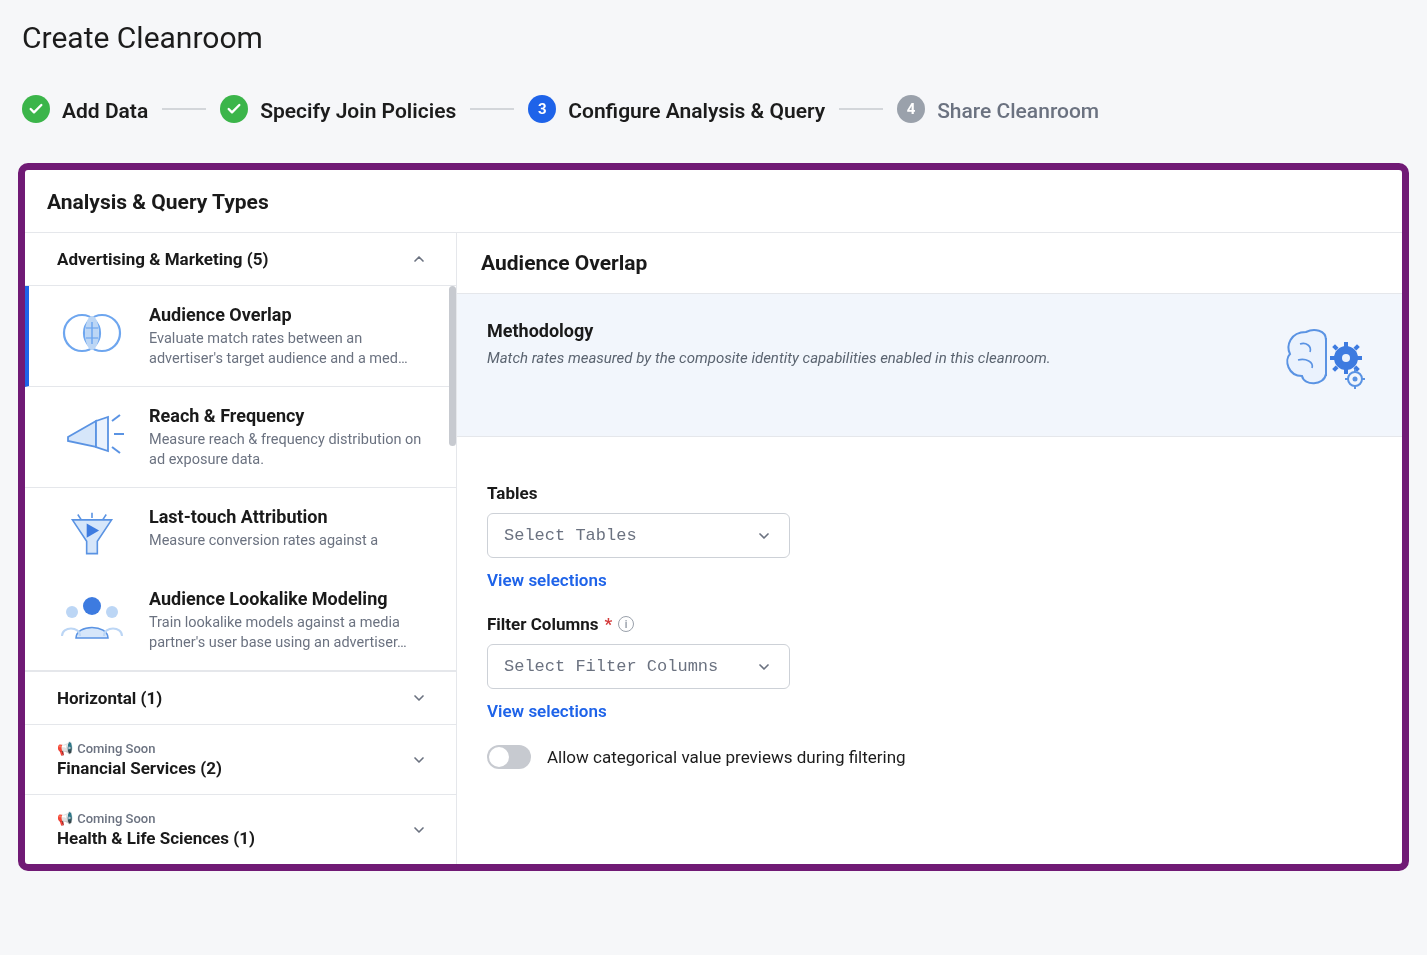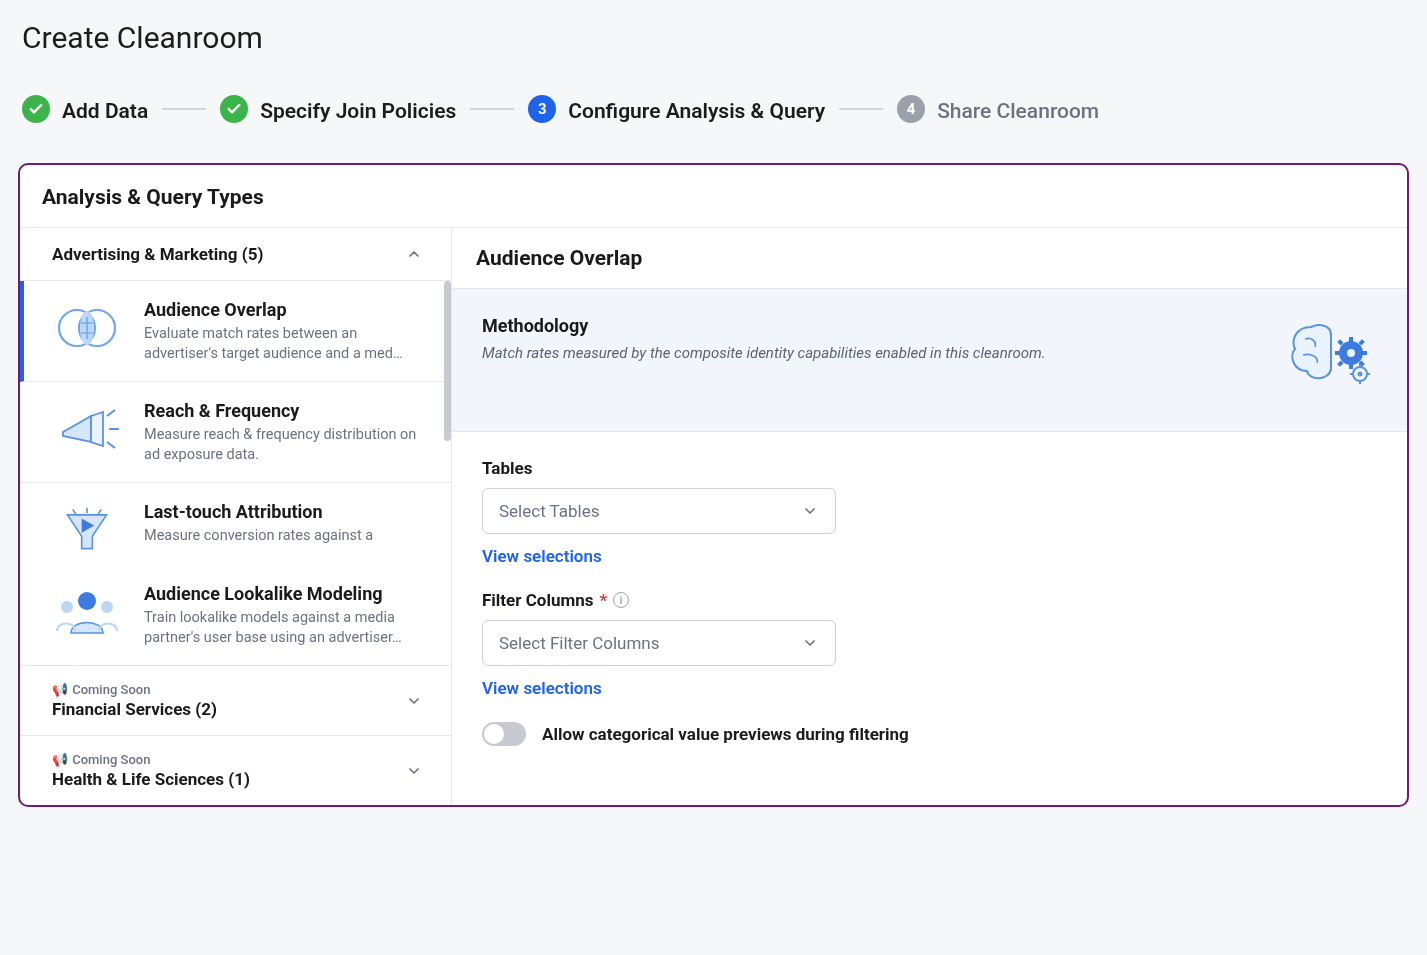--- a/index.html
+++ b/index.html
@@ -53,21 +53,21 @@
     display: flex; align-items: center; justify-content: center;
     font-size: 15px; font-weight: 700;
   }
   .connector {
     width: 44px; height: 0;
     border-top: 2px solid #d3d6da;
   }
 
   .card {
     background: #fff;
-    border: 2px solid #701a75;
+    border: 7px solid #701a75;
     border-radius: 10px;
     margin: 0 4px;
     overflow: hidden;
   }
   .card-header {
     padding: 20px 22px 18px 22px;
   }
   .card-header h2 {
     font-size: 21px;
     font-weight: 700;
@@ -187,39 +187,41 @@
     padding: 26px 30px 20px 30px;
   }
   .fld { margin-bottom: 24px; }
   .fld-label {
     font-size: 17px;
     font-weight: 700;
     margin-bottom: 10px;
     display: flex;
     align-items: center;
     gap: 6px;
+    margin-top: 20px;
   }
   .req { color: #d43b3b; }
   .info-ic {
     width: 16px; height:16px; border:1.5px solid #9aa1ab; border-radius:50%;
     display:inline-flex; align-items:center; justify-content:center;
     font-size: 10px; color:#9aa1ab; font-weight:700;
   }
   .select {
-    width: 354px;
+    width: 303px;
     border: 1px solid #cdd1d7;
     border-radius: 6px;
     padding: 12px 16px;
     display: flex;
     align-items: center;
     justify-content: space-between;
     color: #6b7280;
     font-size: 17px;
     cursor: pointer;
     background: #fff;
+    font-family: Liberation Mono, monospace;
   }
   .link {
     color: #1e63e9;
     font-size: 17px;
     font-weight: 600;
     margin-top: 12px;
     display: inline-block;
     cursor: pointer;
   }
 
@@ -239,21 +241,20 @@
   .toggle .knob {
     position: absolute;
     top: 2px; left: 2px;
     width: 20px; height: 20px;
     background: #fff;
     border-radius: 50%;
   }
   .toggle-row .tlabel {
     font-size: 17px;
     color: #1c1c1c;
-    font-weight: bold;
   }
 </style>
 </head>
 <body>
 
 <h1 class="page-title">Create Cleanroom</h1>
 
 <div class="stepper">
   <div class="step done">
     <span class="circle">
@@ -363,20 +364,28 @@
               <path d="M48 46 C48 36 66 36 66 46" fill="none" stroke="#bcd6f5" stroke-width="2"></path>
             </svg>
           </div>
           <div class="text">
             <h3>Audience Lookalike Modeling</h3>
             <p>Train lookalike models against a media partner's user base using an advertiser…</p>
           </div>
         </div>
       </div>
 
+      <div class="acc-head" style="border-top:1px solid #e5e7eb;">
+        <span>Horizontal (1)</span>
+        <span class="chev">
+          <svg width="16" height="16" viewBox="0 0 24 24" fill="none" stroke="currentColor" stroke-width="2.5" stroke-linecap="round" stroke-linejoin="round">
+              <polyline points="6 9 12 15 18 9"></polyline>
+            </svg>
+        </span>
+      </div>
 
       <div class="acc-head">
         <span>
           <span class="coming"><span class="bull">📢</span><span>Coming Soon</span></span>
           <span>Financial Services (2)</span>
         </span>
         <span class="chev">
           <svg width="16" height="16" viewBox="0 0 24 24" fill="none" stroke="currentColor" stroke-width="2.5" stroke-linecap="round" stroke-linejoin="round">
               <polyline points="6 9 12 15 18 9"></polyline>
             </svg>

